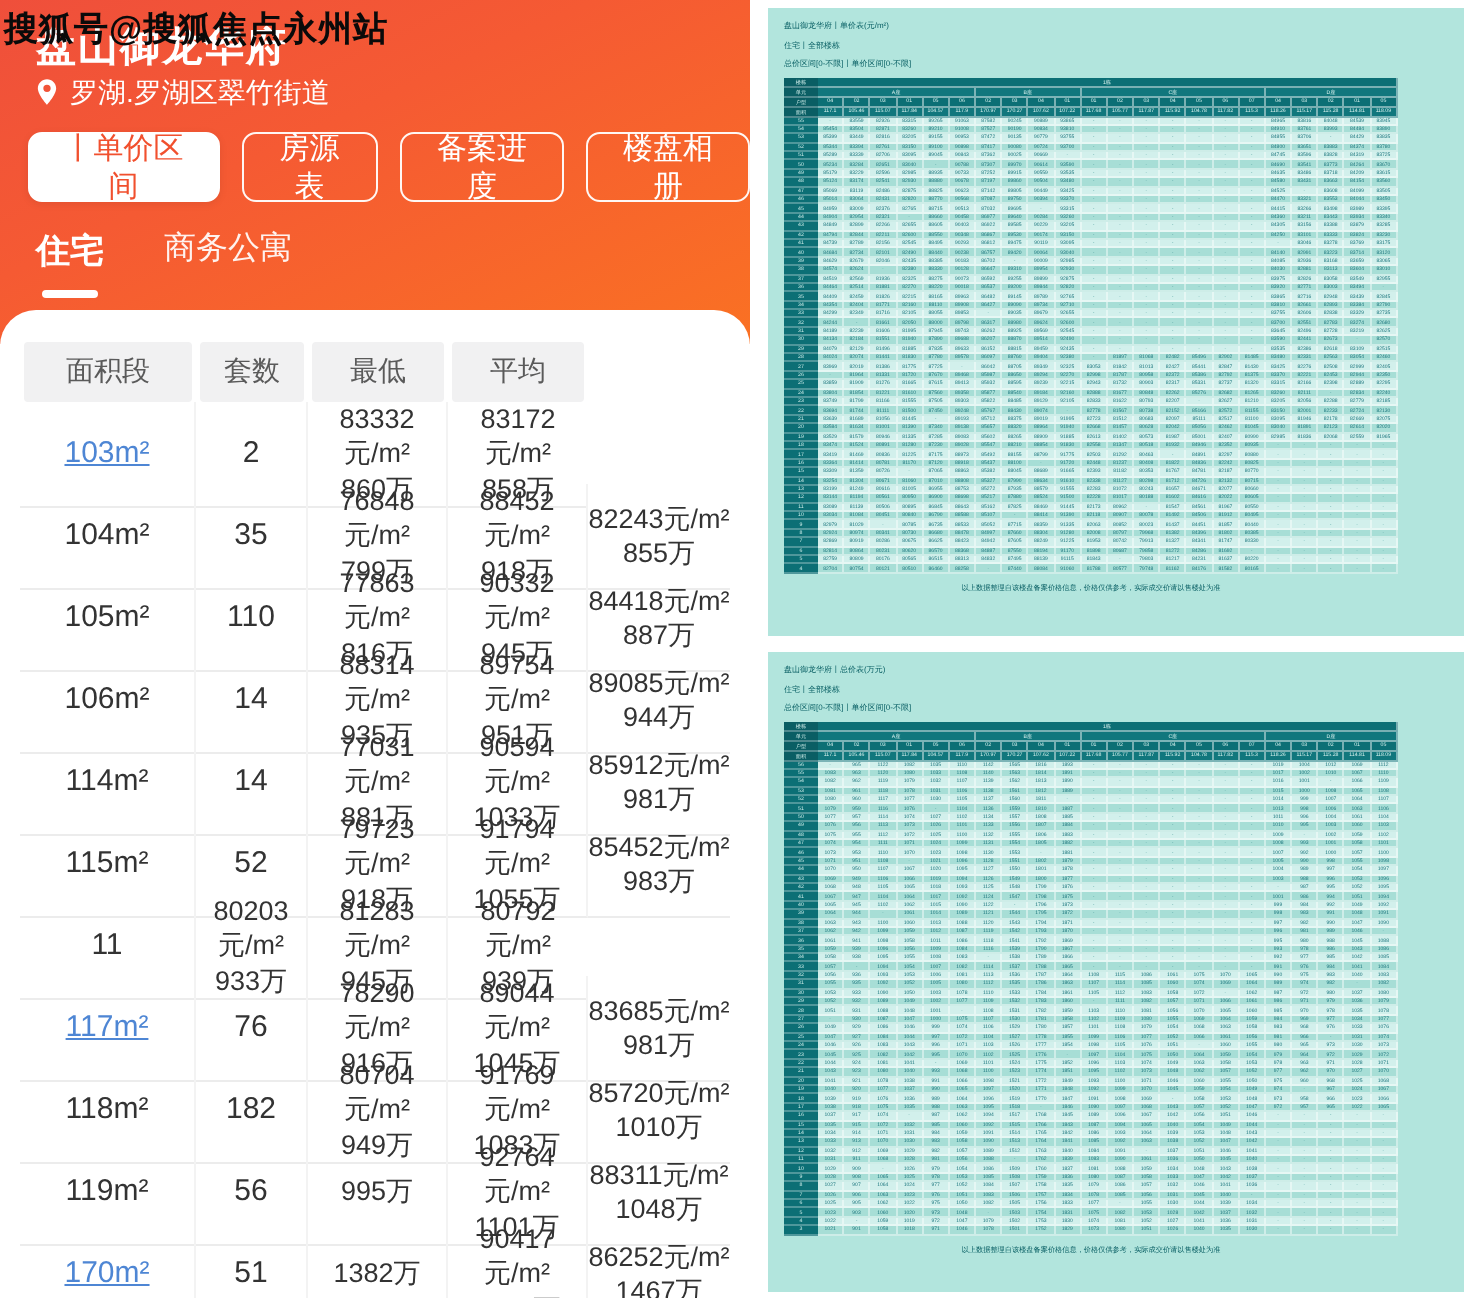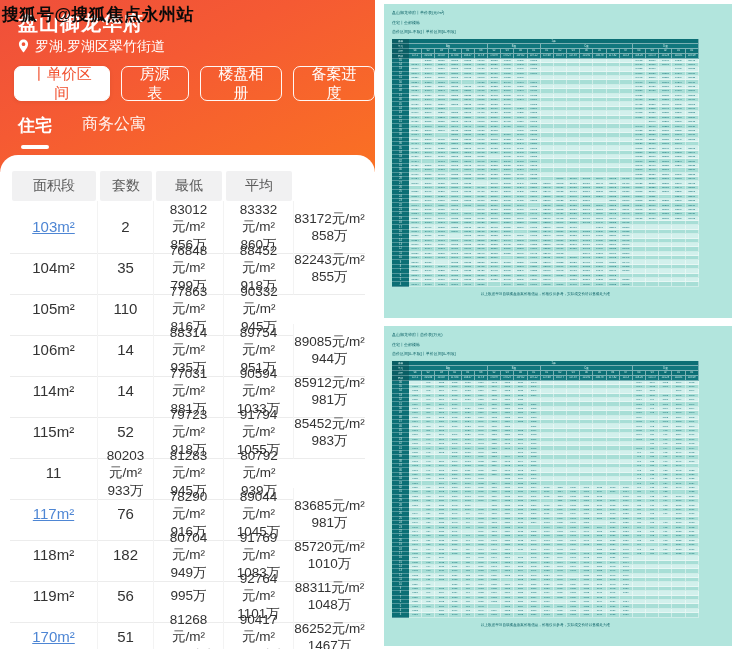--- a/index.html
+++ b/index.html
@@ -74,22 +74,22 @@
         <span>
           <svg width="11" height="14" viewBox="0 0 24 30">
               <path d="M12 1C6.5 1 2 5.5 2 11c0 7 10 18 10 18s10-11 10-18C22 5.5 17.5 1 12 1zm0 14a4 4 0 1 1 0-8 4 4 0 0 1 0 8z" fill="#ffffff"></path>
             </svg>
         </span>
         <span>罗湖.罗湖区翠竹街道</span>
       </div>
       <div class="nav-row" id="navRow">
           <button class="nav-btn active">丨单价区间</button>
           <button class="nav-btn">房源表</button>
+          <button class="nav-btn">备案进度</button>
           <button class="nav-btn">楼盘相册</button>
-          <button class="nav-btn">备案进度</button>
         </div>
       <div class="tabs-row" id="tabsRow">
           <div class="tab active">住宅<div class="tab-bar"></div></div>
           <div class="tab">商务公寓</div>
         </div>
     </div>
     <div class="card">
       <div class="price-table" id="leftTable">
           <div class="pt-row pt-head">
             <div class="pt-hcell">
@@ -106,24 +106,20 @@
             </div>
           </div>
           <div class="pt-row data">
             <div class="pt-cell">
               <a class="area-link">103m²</a>
             </div>
             <div class="pt-cell">
               <span class="count-text">2</span>
             </div>
             <div class="pt-cell">
-              <span>83012元/m²</span>
-              <span>856万</span>
-            </div>
-            <div class="pt-cell">
               <span>83332元/m²</span>
               <span>860万</span>
             </div>
             <div class="pt-cell">
               <span>83172元/m²</span>
               <span>858万</span>
             </div>
           </div>
           <div class="pt-row data">
             <div class="pt-cell">
@@ -153,20 +149,24 @@
               <span class="count-text">110</span>
             </div>
             <div class="pt-cell">
               <span>77863元/m²</span>
               <span>816万</span>
             </div>
             <div class="pt-cell">
               <span>90332元/m²</span>
               <span>945万</span>
             </div>
+            <div class="pt-cell">
+              <span>84418元/m²</span>
+              <span>887万</span>
+            </div>
           </div>
           <div class="pt-row data">
             <div class="pt-cell">
               <span class="area-text">106m²</span>
             </div>
             <div class="pt-cell">
               <span class="count-text">14</span>
             </div>
             <div class="pt-cell">
               <span>88314元/m²</span>
@@ -298,21 +298,20 @@
             </div>
           </div>
           <div class="pt-row data">
             <div class="pt-cell">
               <a class="area-link">170m²</a>
             </div>
             <div class="pt-cell">
               <span class="count-text">51</span>
             </div>
             <div class="pt-cell">
-              <span>81268元/m²</span>
               <span>1382万</span>
             </div>
             <div class="pt-cell">
               <span>90417元/m²</span>
               <span>1538万</span>
             </div>
             <div class="pt-cell">
               <span>86252元/m²</span>
               <span>1467万</span>
             </div>

